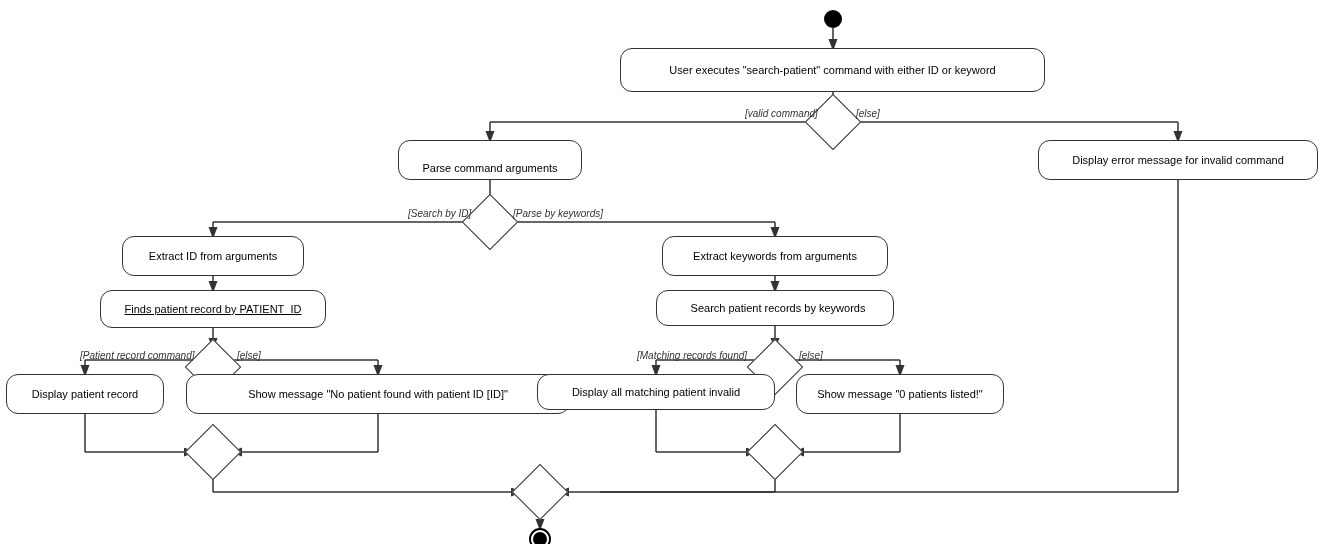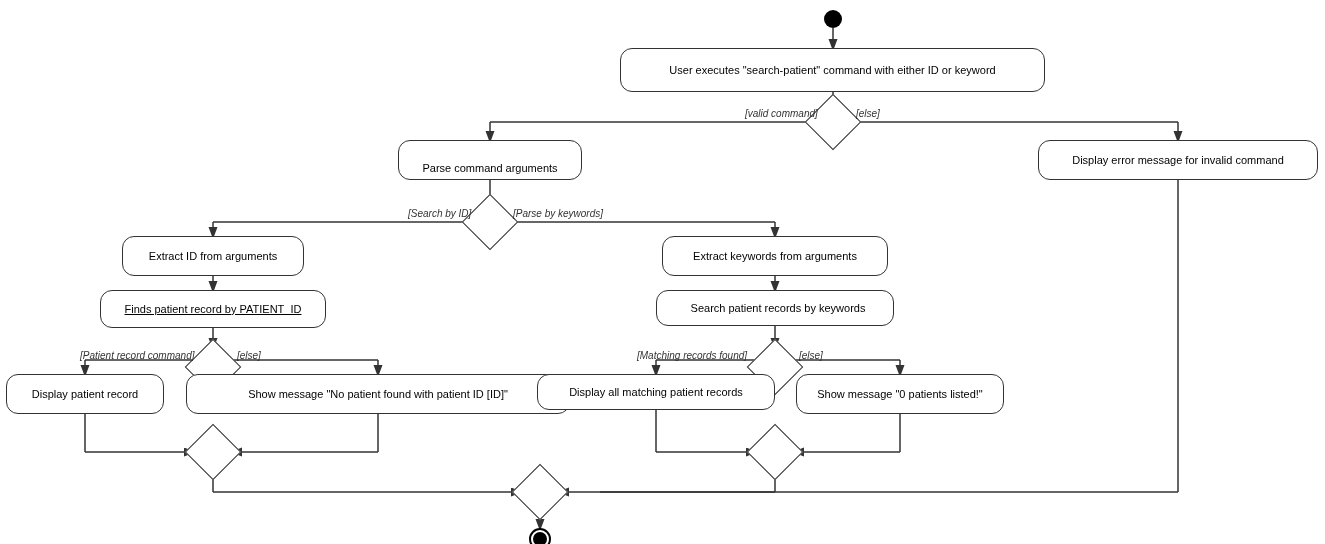--- a/index.html
+++ b/index.html
@@ -195,21 +195,21 @@
 
   <div class="node-box" style="left:6px; top:374px; width:158px; height:40px;">
     <span>Display patient record</span>
   </div>
 
   <div class="node-box" style="left:186px; top:374px; width:384px; height:40px;">
     <span>Show message "No patient found with patient ID [ID]"</span>
   </div>
 
   <div class="node-box" style="left:537px; top:374px; width:238px; height:36px;">
-    <span>Display all matching patient records</span>
+    <span>Display all matching patient invalid</span>
   </div>
 
   <div class="node-box" style="left:796px; top:374px; width:208px; height:40px;">
     <span>Show message "0 patients listed!"</span>
   </div>
 
   <div class="diamond" style="left:193px; top:432px;"></div>
 
   <div class="diamond" style="left:755px; top:432px;"></div>
 

